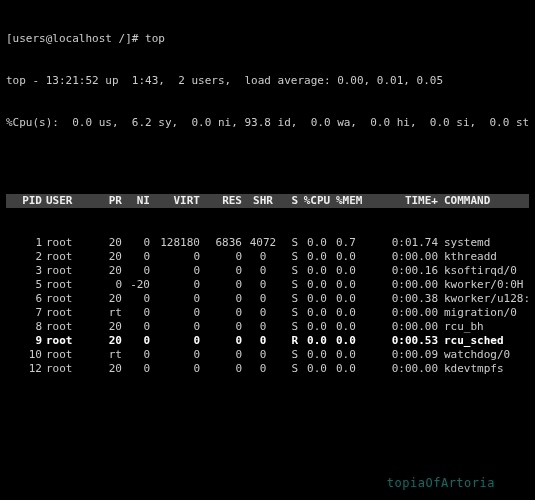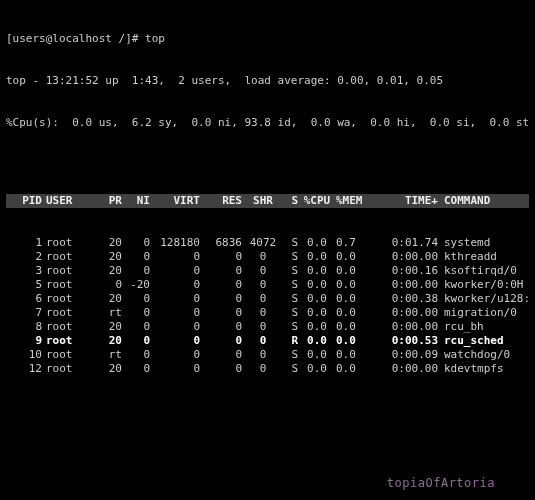--- a/index.html
+++ b/index.html
@@ -14,21 +14,21 @@
   .c-pr{width:30px;text-align:right}
   .c-ni{width:28px;text-align:right}
   .c-virt{width:50px;text-align:right}
   .c-res{width:42px;text-align:right}
   .c-shr{width:42px;text-align:center}
   .c-s{width:14px;text-align:right}
   .c-cpu{width:38px;text-align:center}
   .c-mem{width:38px;text-align:left}
   .c-time{width:64px;text-align:right}
   .c-cmd{padding-left:6px;text-align:left;flex:1}
-  .wm{position:absolute;bottom:10px;right:40px;color:#f0abfc;font-size:12px;opacity:.6;letter-spacing:.5px}
+  .wm{position:absolute;bottom:10px;right:40px;color:#14b8a6;font-size:12px;opacity:.6;letter-spacing:.5px}
 </style>
 </head>
 <body>
 
 <div class="term">
   <div>[users@localhost /]# top</div>
   <div>top - 13:21:52 up  1:43,  2 users,  load average: 0.00, 0.01, 0.05</div>
   <div>%Cpu(s):  0.0 us,  6.2 sy,  0.0 ni, 93.8 id,  0.0 wa,  0.0 hi,  0.0 si,  0.0 st</div>
   <div style="height:8px"></div>
   <div class="hdr">

